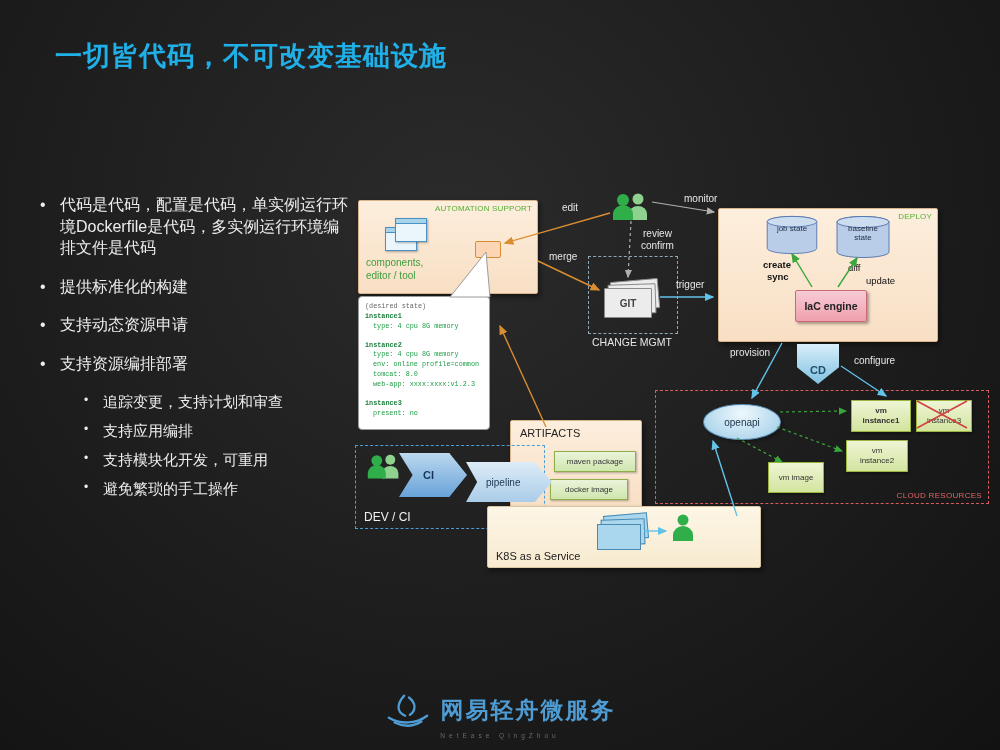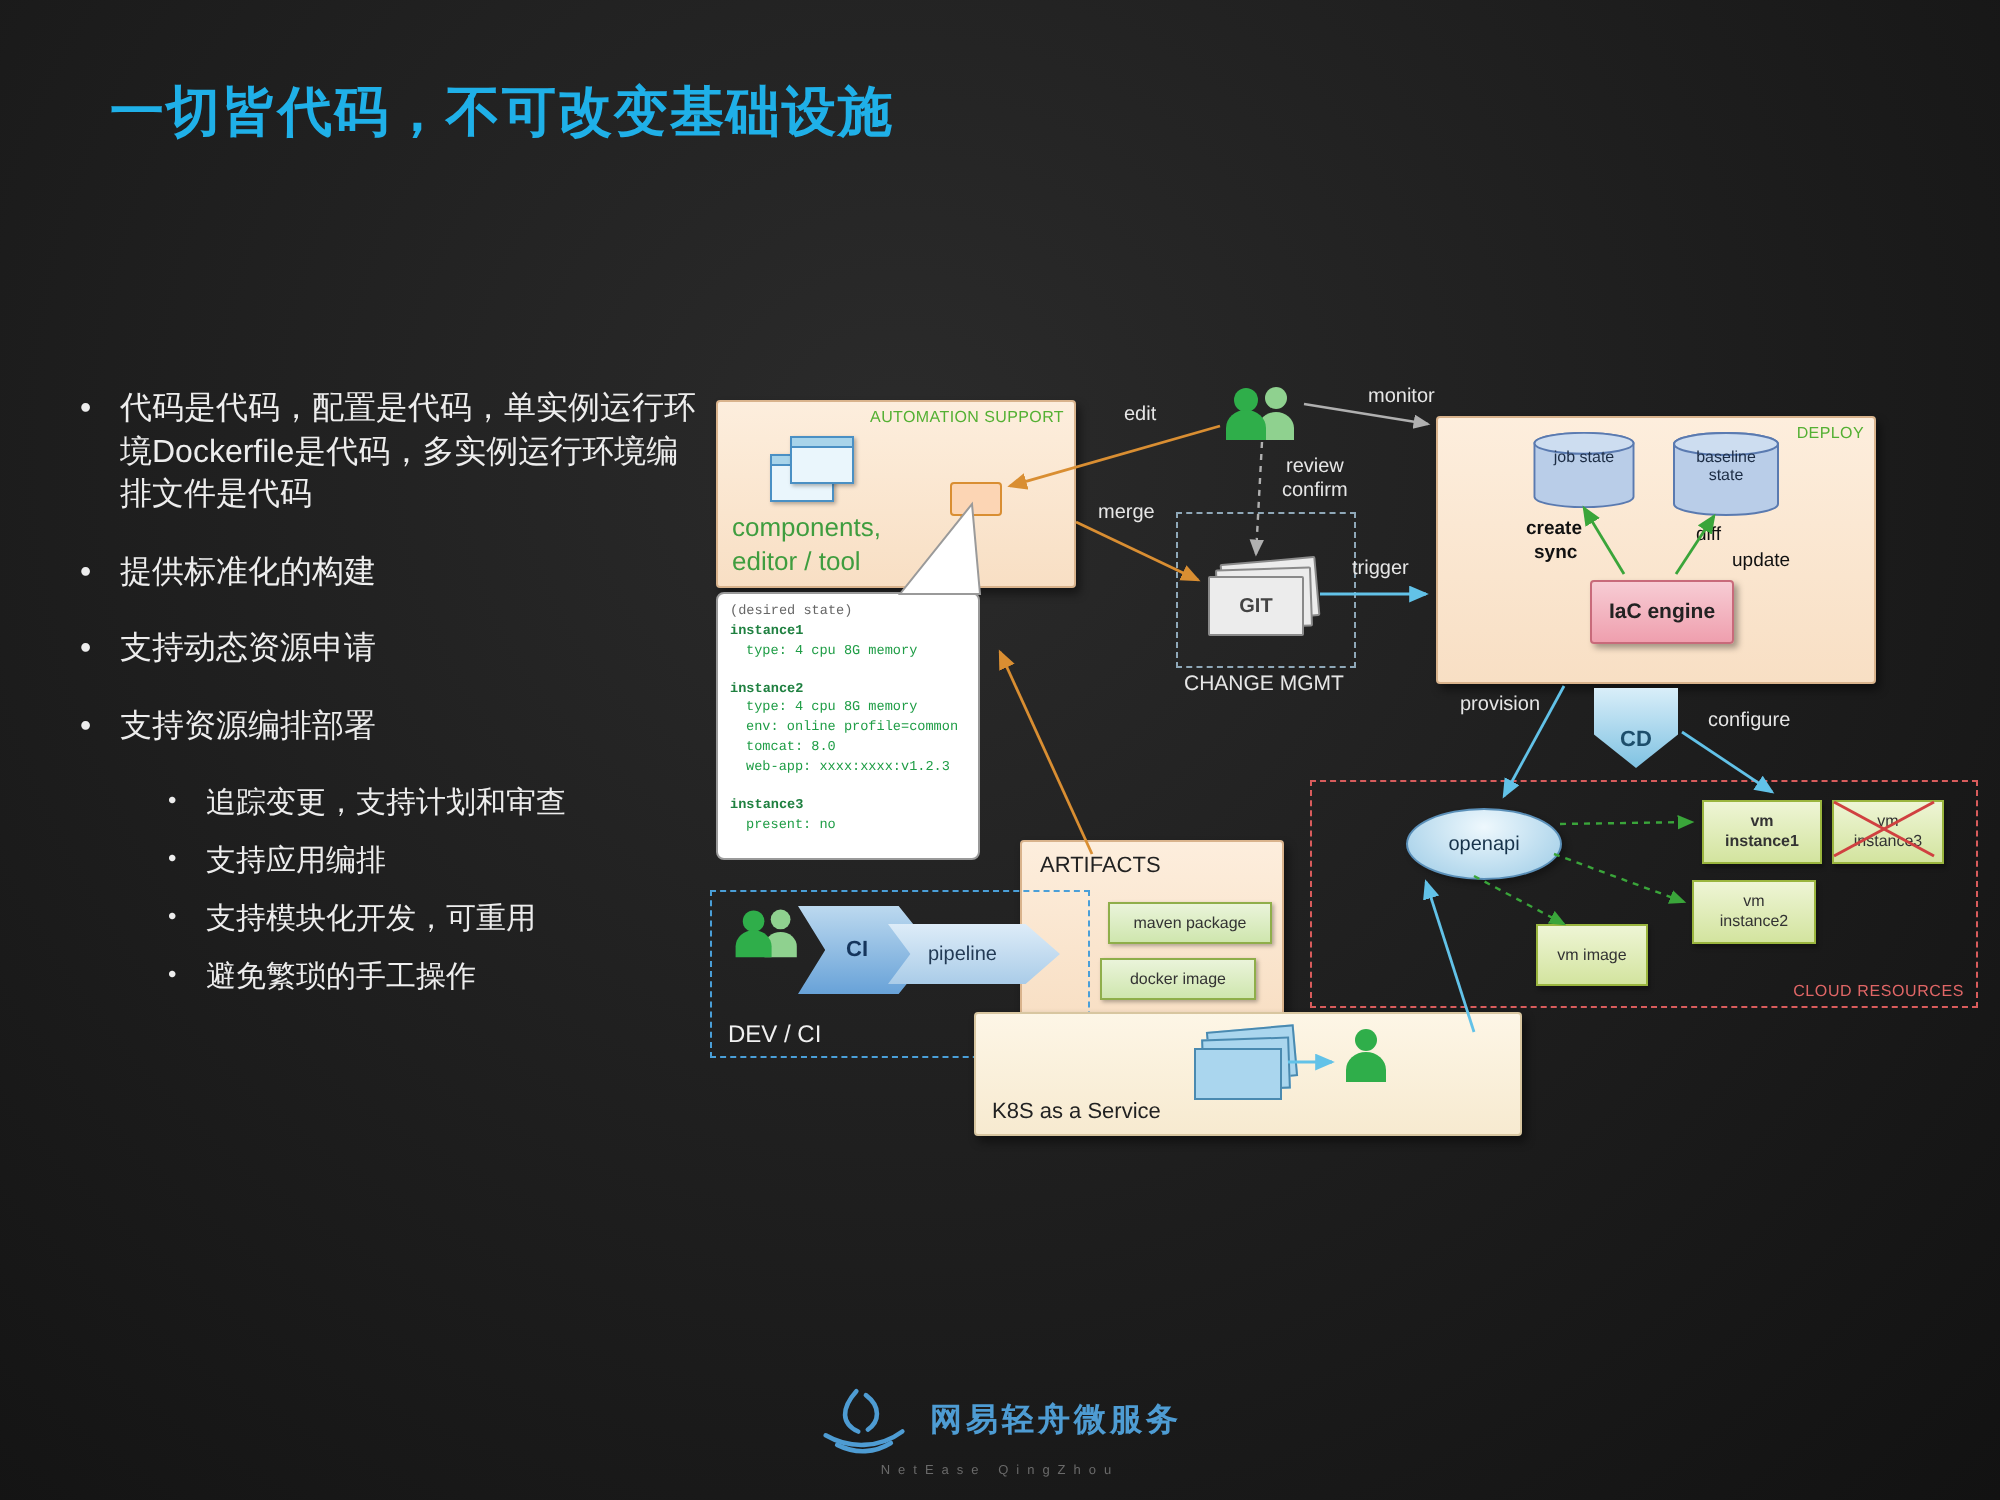--- a/index.html
+++ b/index.html
@@ -28,21 +28,21 @@
   
   #automation{left:358px;top:200px;width:178px;height:92px;}
   .win{position:absolute;width:30px;height:22px;background:#eaf6fc;border:1px solid #4a90c4;
     box-shadow:1px 1px 2px rgba(0,0,0,.3);}
   .win::before{content:"";display:block;height:4px;background:#a8d4ea;border-bottom:1px solid #4a90c4;}
   #win1{left:36px;top:17px;z-index:2;}
   #win2{left:26px;top:26px;}
   .callout-ic{position:absolute;left:116px;top:40px;width:24px;height:15px;background:#fcd5b4;
     border:1px solid #d98e32;border-radius:2px;}
   .callout-ic::after{content:"";position:absolute;left:3px;bottom:-6px;border:3px solid transparent;border-top-color:#d98e32;}
-  .autom-caption{position:absolute;left:7px;top:55px;font-size:13px;color:#3f9d3f;line-height:1.3;white-space:pre-line;}
+  .autom-caption{position:absolute;left:7px;top:55px;font-size:10px;color:#3f9d3f;line-height:1.3;white-space:pre-line;}
 
   
   .codebox{position:absolute;left:358px;top:296px;width:132px;height:134px;background:#fff;
     border:1px solid #9a9a9a;border-radius:4px;padding:5px 6px;box-sizing:border-box;
     font-family:"Liberation Mono","DejaVu Sans Mono",monospace;font-size:6.8px;line-height:1.45;
     color:#1f9d46;z-index:2;}
   .code-line{min-height:9px;white-space:nowrap;}
   .code-line.ind{padding-left:8px;}
   .code-line.muted{color:#666;}
   .code-line.hdr{font-weight:bold;color:#1f8040;}
@@ -104,21 +104,21 @@
   #docker{left:39px;top:58px;width:76px;height:19px;}
 
   
   #devcibox{left:355px;top:445px;width:188px;height:82px;border-color:#4a9fd8;}
   .devci-label{position:absolute;left:8px;bottom:4px;font-size:12px;color:#f0f0f0;}
   .ci-arrow{position:absolute;left:43px;top:7px;width:68px;height:44px;
     background:linear-gradient(#bcd9ef,#68a2d8);
     clip-path:polygon(0% 0%,74% 0%,100% 50%,74% 100%,0% 100%,20% 50%);
     display:flex;align-items:center;font-size:11px;font-weight:bold;color:#15355c;
     padding-left:24px;box-sizing:border-box;z-index:2;}
-  .pipe-arrow{position:absolute;left:88px;top:16px;width:86px;height:30px;
+  .pipe-arrow{position:absolute;left:110px;top:16px;width:86px;height:40px;
     background:linear-gradient(#ddecf8,#aacce8);
     clip-path:polygon(0 0,80% 0,100% 50%,80% 100%,0 100%,13% 50%);
     display:flex;align-items:center;font-size:10px;color:#223a55;
     padding-left:20px;box-sizing:border-box;z-index:3;}
 
   
   #k8sbox{position:absolute;left:487px;top:506px;width:272px;height:60px;
     background:linear-gradient(#fdf6e6,#f7ead0);border:1px solid #d8c6a0;border-radius:2px;
     z-index:1;box-shadow:2px 3px 5px rgba(0,0,0,.45);}
   .k8s-label{position:absolute;left:8px;bottom:5px;font-size:11px;color:#222;}
@@ -130,21 +130,21 @@
 
   .ppl{position:absolute;z-index:4;}
   #ppl-top{left:611px;top:191px;}
   #ppl-dev{left:366px;top:452px;}
   #ppl-k8s{left:672px;top:514px;}
 
   .overlay{position:absolute;left:0;top:0;z-index:4;pointer-events:none;}
 
   
   .footer{position:absolute;left:0;right:0;top:690px;display:flex;align-items:center;justify-content:center;gap:10px;z-index:5;}
-  .brand{font-size:16px;color:#4e9cd3;letter-spacing:2px;font-weight:600;}
+  .brand{font-size:23px;color:#4e9cd3;letter-spacing:2px;font-weight:600;}
   .subtext{position:absolute;left:0;right:0;top:732px;text-align:center;font-size:6.5px;
     letter-spacing:4px;color:#6a6a6a;z-index:5;}
 </style>
 </head>
 <body>
 
 <div class="slide">
 
   <h1 class="title">一切皆代码，不可改变基础设施</h1>
 

